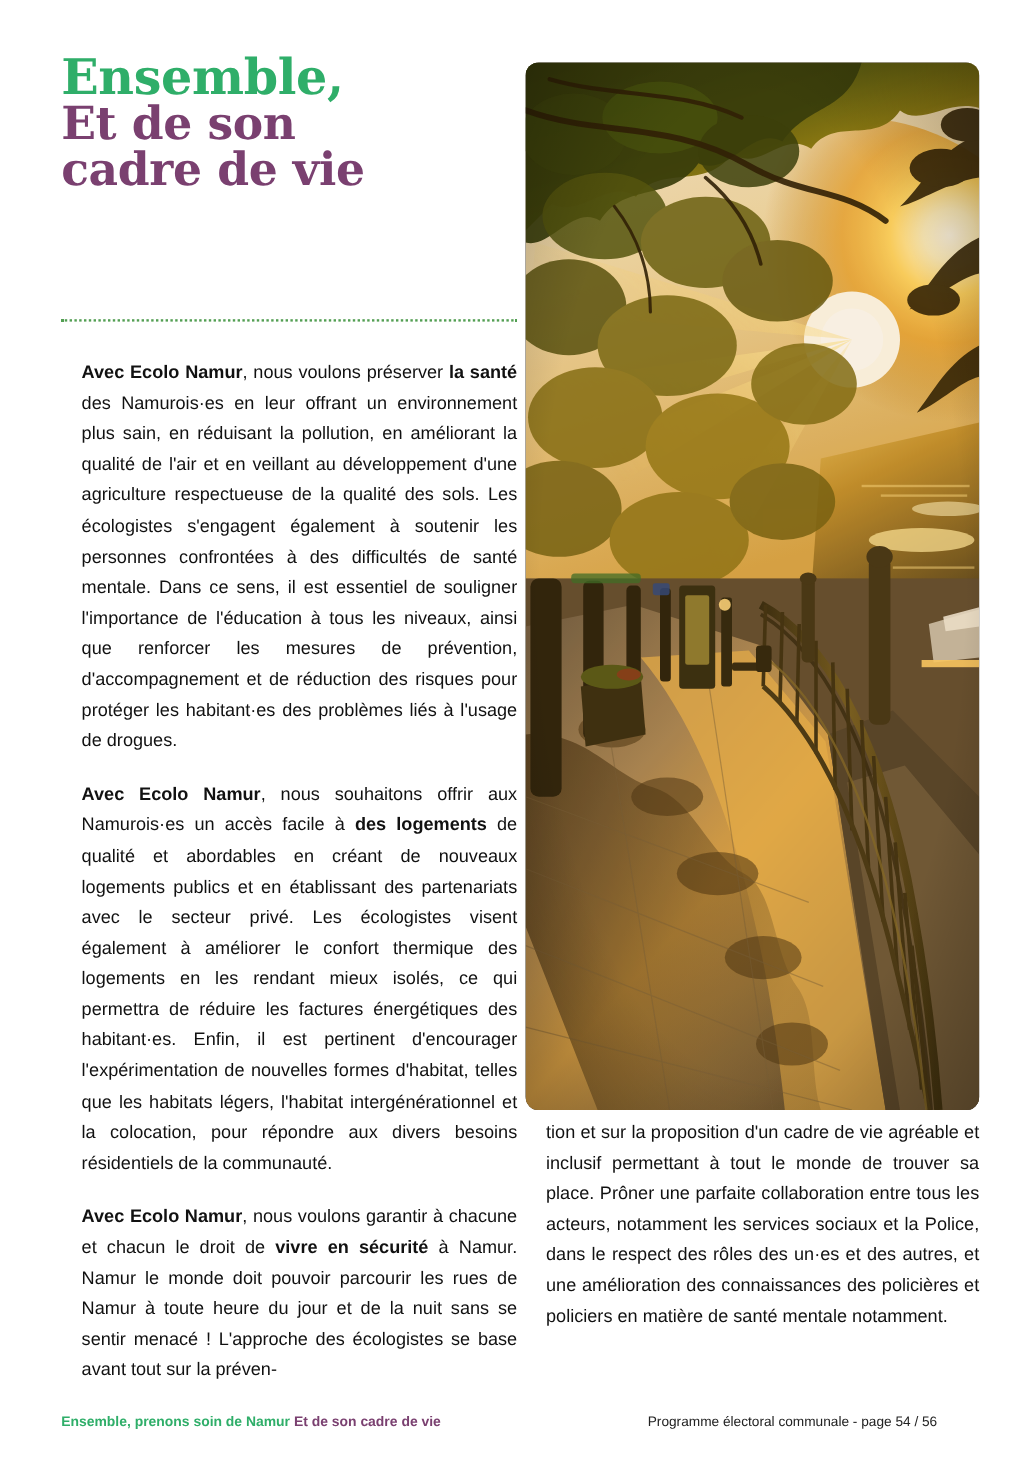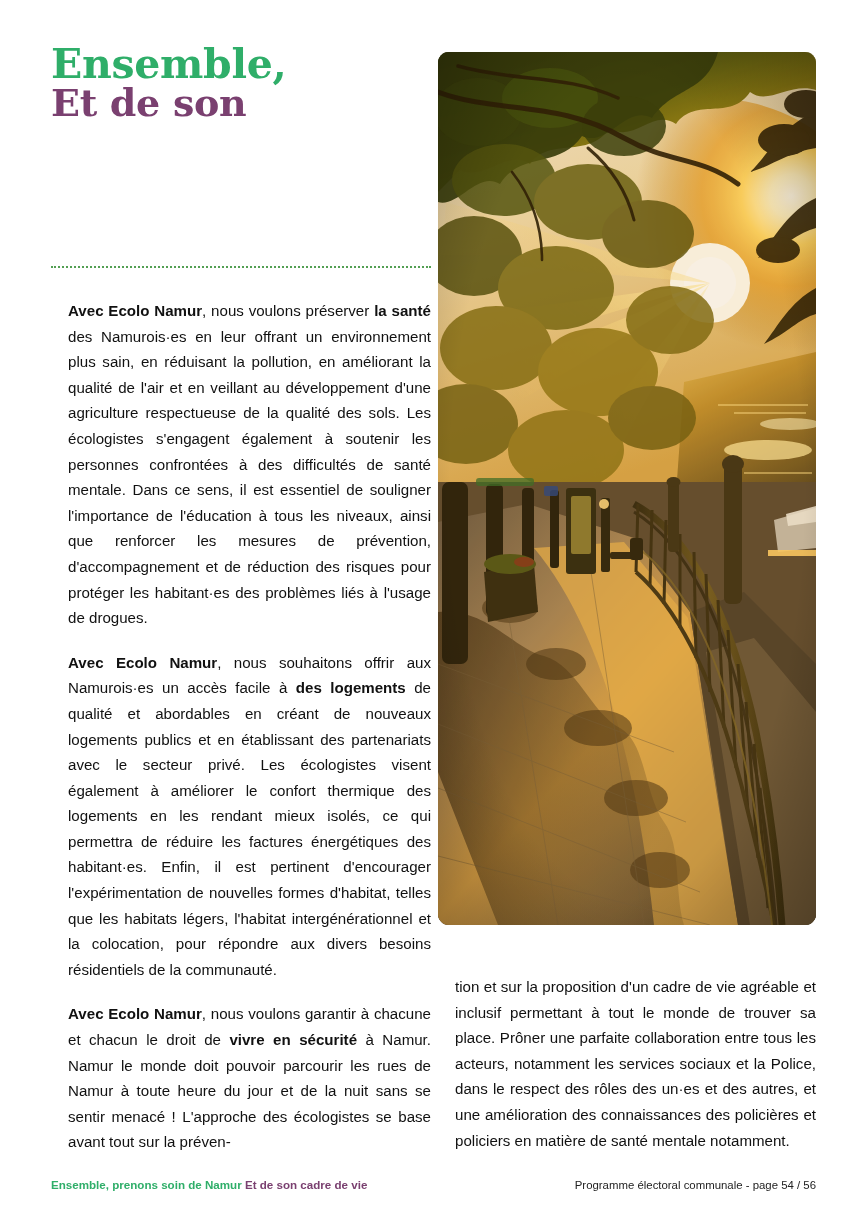--- a/index.html
+++ b/index.html
@@ -3,25 +3,26 @@
 <meta charset="utf-8">
 <title>Ensemble, prenons soin de Namur</title>
 <style>
   html, body {
     margin: 0;
     padding: 0;
     background: #ffffff;
   }
   .page {
     position: relative;
-    width: 861px;
+    width: 778px;
     height: 1221px;
     background: #ffffff;
     overflow: hidden;
     font-family: "Liberation Sans", sans-serif;
+    padding-left: 48px;
     -webkit-font-smoothing: antialiased;
   }
 
   
   .title-block {
     position: absolute;
     left: 51px;
     top: 44px;
     width: 380px;
   }
@@ -71,21 +72,21 @@
   
   .col-left {
     position: absolute;
     left: 51px;
     top: 298px;
     width: 380px;
   }
   .col-right {
     position: absolute;
     left: 438px;
-    top: 974px;
+    top: 931px;
     width: 378px;
   }
   p.body {
     margin: 0 0 19px 17px;
     font-size: 15.1px;
     line-height: 25.6px;
     color: #111111;
     text-align: justify;
     text-justify: inter-word;
     hyphens: manual;
@@ -125,20 +126,21 @@
 <body>
 
 <div class="page">
 
   <div class="title-block">
     <h1 class="title-green">
       <span class="title-line">Ensemble,</span>
     </h1>
     <h2 class="title-purple">
       <span class="title-line">Et de son</span>
+      <span class="title-line">cadre de vie</span>
     </h2>
   </div>
 
   <div class="dotted-rule"></div>
 
   <figure class="photo" style="margin:0;">
     <svg viewBox="0 0 378 873" preserveAspectRatio="none">
       <defs>
         <radialGradient id="sunGlow" cx="0.72" cy="0.265" r="0.42">
           <stop offset="0%" stop-color="#fffdf2"></stop>

